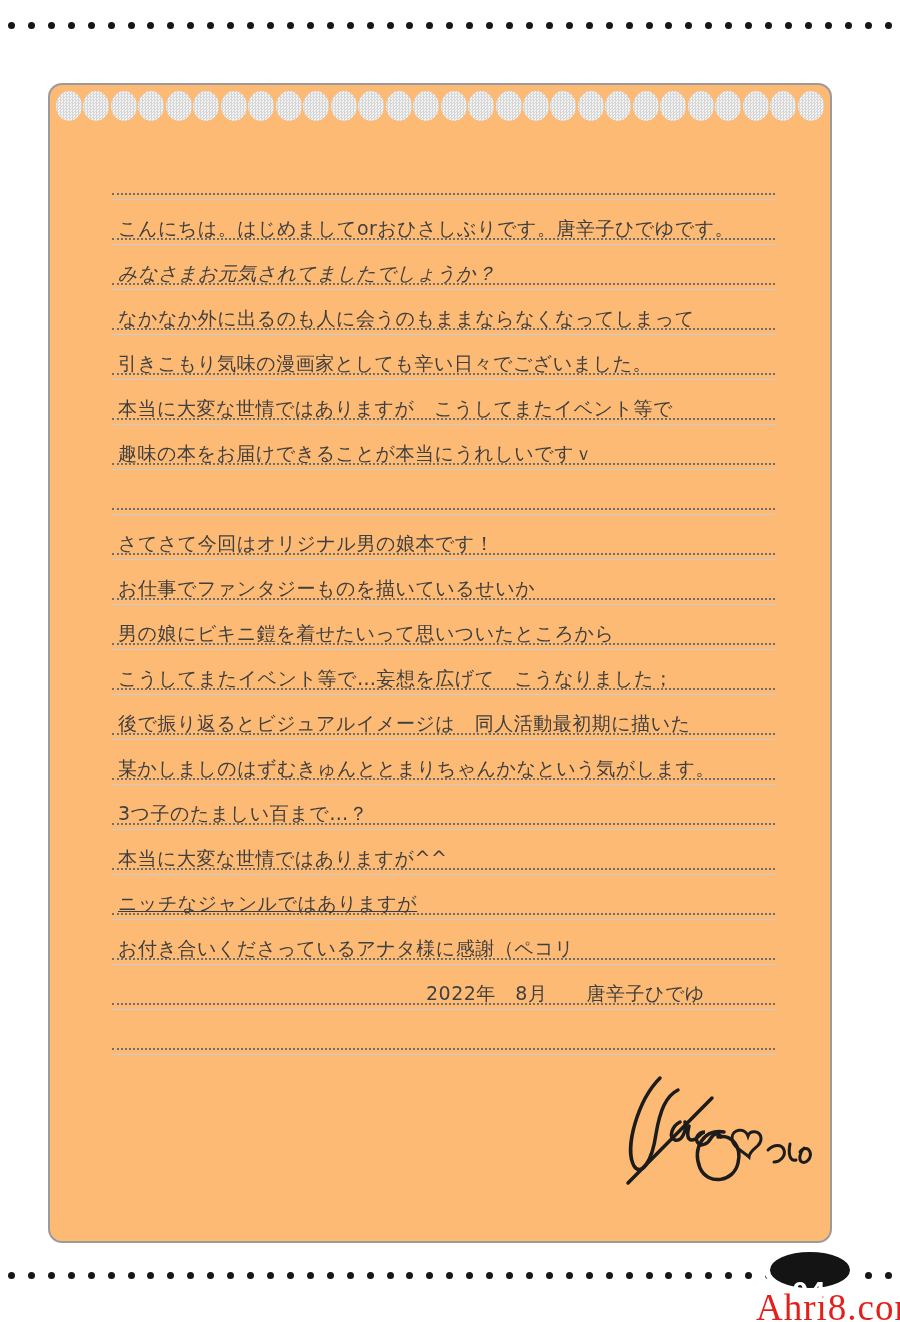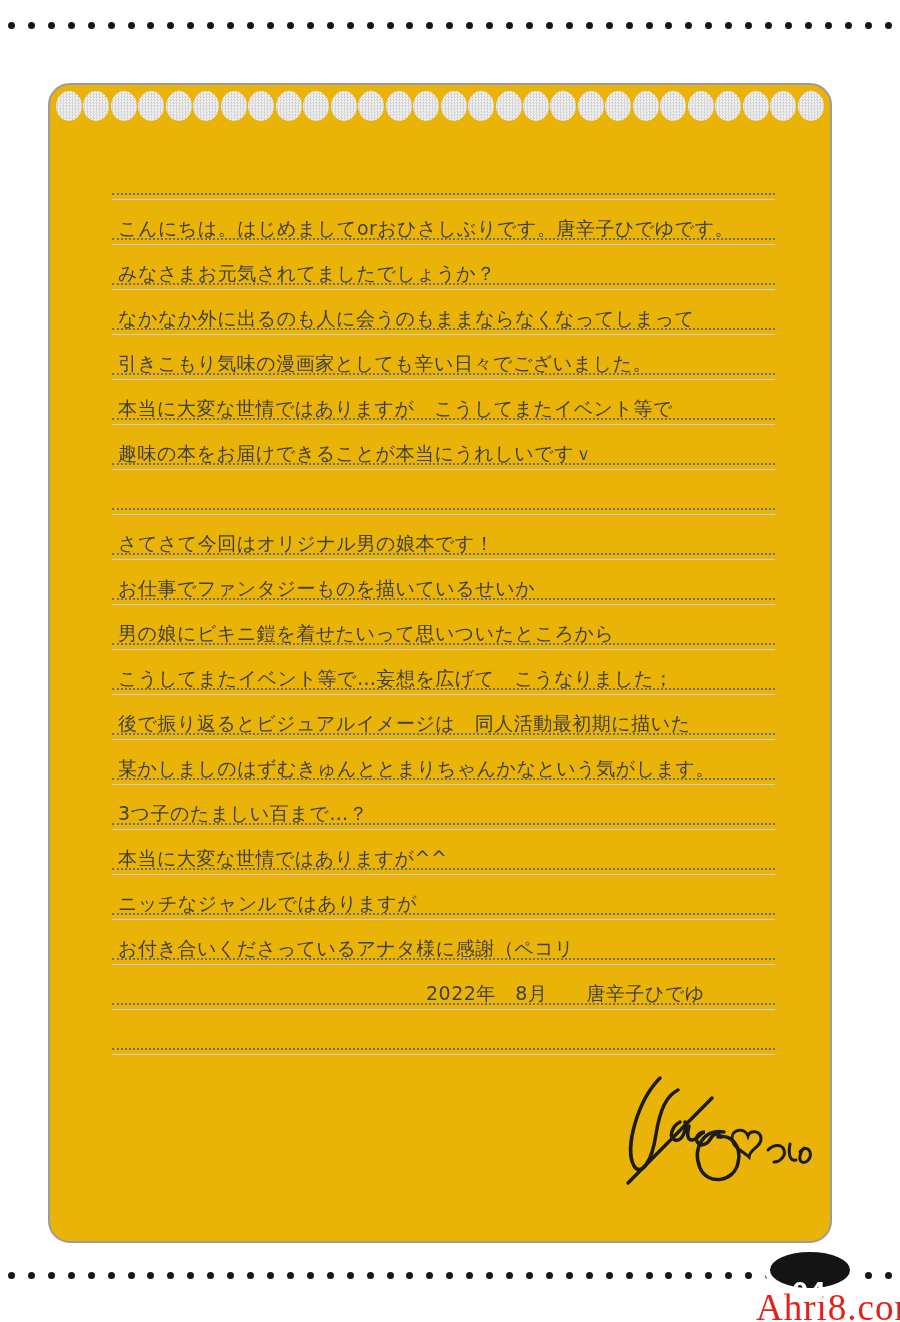--- a/index.html
+++ b/index.html
@@ -8,21 +8,21 @@
 
   
   .dots-row{position:absolute;left:8px;right:8px;height:8px;display:flex;
             justify-content:space-between;align-items:center;}
   .dots-row.top{top:21px;}
   .dots-row.bottom{top:1271px;}
   .dot{width:7px;height:7px;border-radius:50%;background:#161616;flex:0 0 auto;}
 
   
   .paper{position:absolute;left:48px;top:83px;width:780px;height:1156px;
-         border:2px solid #9b9b9b;border-radius:22px;background:#eab308;}
+         border:2px solid #9b9b9b;border-radius:14px;background:#fdba74;}
 
   
   .halftone-row{position:absolute;left:6px;right:6px;top:4px;height:33px;
                 display:flex;justify-content:space-between;align-items:center;}
   .halftone-circle{width:26px;height:30px;border-radius:50%;flex:0 0 auto;
                    background:repeating-conic-gradient(#d6d6d6 0% 25%, #f3f3f3 0% 50%);
                    background-size:3px 3px;}
 
   
   .lines{position:absolute;left:62px;top:70px;width:663px;}
@@ -134,21 +134,21 @@
       </div>
 
     <div class="lines">
         <div class="line-row">
           <span class="line-text" style="color: rgb(63, 63, 63);"></span>
         </div>
         <div class="line-row">
           <span class="line-text" style="color: rgb(63, 63, 63);">こんにちは。はじめましてorおひさしぶりです。唐辛子ひでゆです。</span>
         </div>
         <div class="line-row">
-          <span class="line-text" style="color: rgb(63, 63, 63);">みなさまお元気されてましたでしょうか？</span>
+          <span class="line-text" style="color: rgb(63, 63, 63); font-style: italic;">みなさまお元気されてましたでしょうか？</span>
         </div>
         <div class="line-row">
           <span class="line-text" style="color: rgb(63, 63, 63); text-align: right;">なかなか外に出るのも人に会うのもままならなくなってしまって</span>
         </div>
         <div class="line-row">
           <span class="line-text" style="color: rgb(63, 63, 63);">引きこもり気味の漫画家としても辛い日々でございました。</span>
         </div>
         <div class="line-row">
           <span class="line-text" style="color: rgb(63, 63, 63);">本当に大変な世情ではありますが　こうしてまたイベント等で</span>
         </div>
@@ -176,21 +176,21 @@
         <div class="line-row">
           <span class="line-text" style="color: rgb(63, 63, 63);">某かしましのはずむきゅんととまりちゃんかなという気がします。</span>
         </div>
         <div class="line-row">
           <span class="line-text" style="color: rgb(63, 63, 63);">3つ子のたましい百まで…？</span>
         </div>
         <div class="line-row">
           <span class="line-text" style="color: rgb(63, 63, 63);">本当に大変な世情ではありますが^^</span>
         </div>
         <div class="line-row">
-          <span class="line-text" style="color: rgb(63, 63, 63);">ニッチなジャンルではありますが</span>
+          <span class="line-text" style="color: rgb(63, 63, 63); text-decoration: underline;">ニッチなジャンルではありますが</span>
         </div>
         <div class="line-row">
           <span class="line-text" style="color: rgb(63, 63, 63);">お付き合いくださっているアナタ様に感謝（ペコリ</span>
         </div>
         <div class="line-row">
           <span class="line-text" style="color: rgb(63, 63, 63); margin-left: 308px;">2022年　8月　　唐辛子ひでゆ</span>
         </div>
         <div class="line-row">
           <span class="line-text" style="color: rgb(63, 63, 63);"></span>
         </div>

